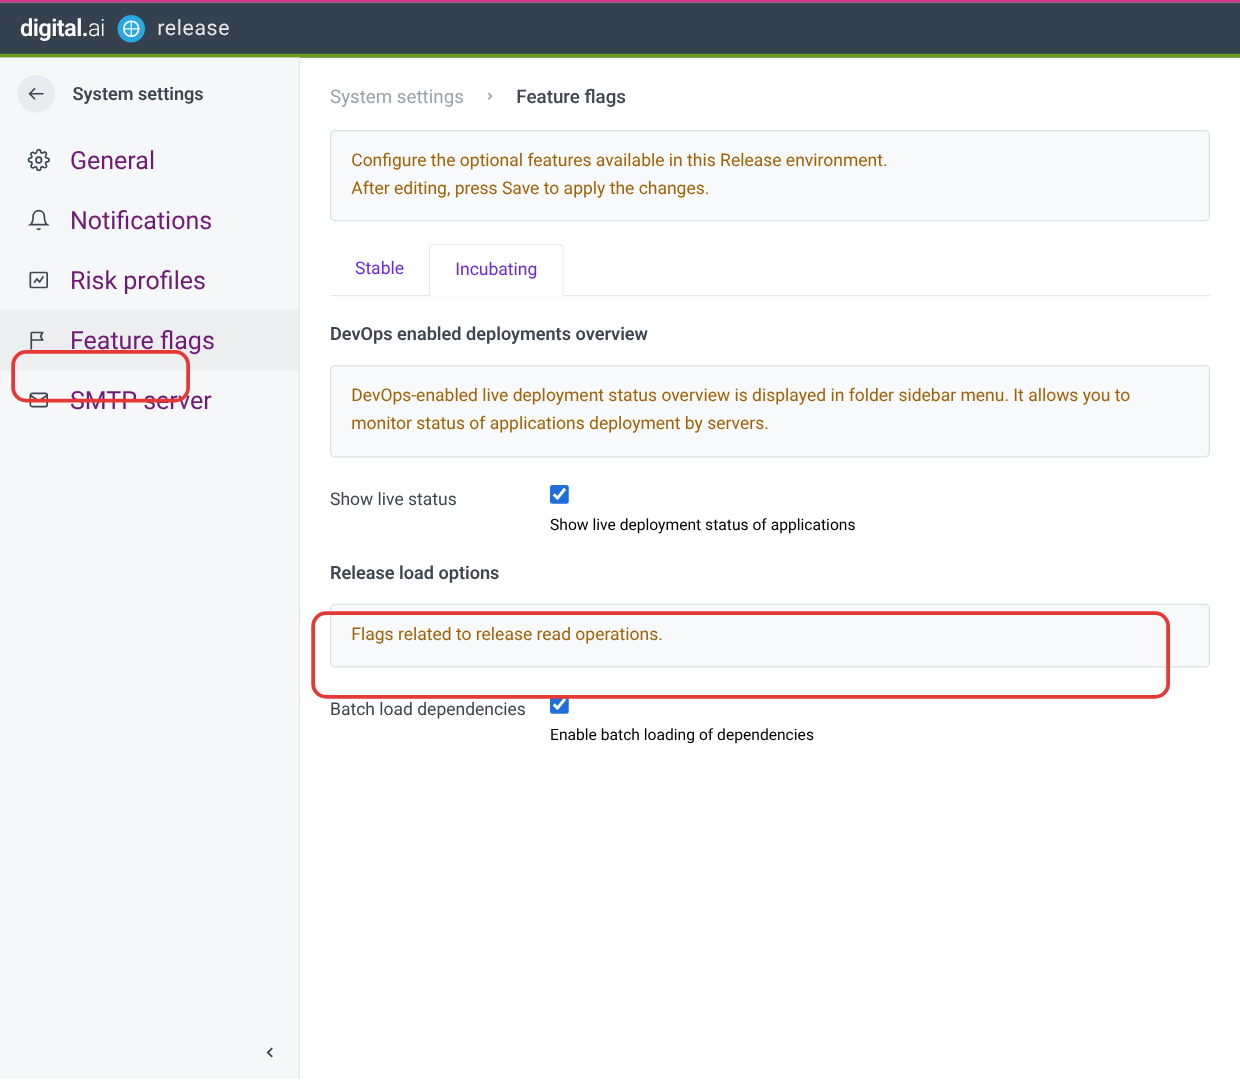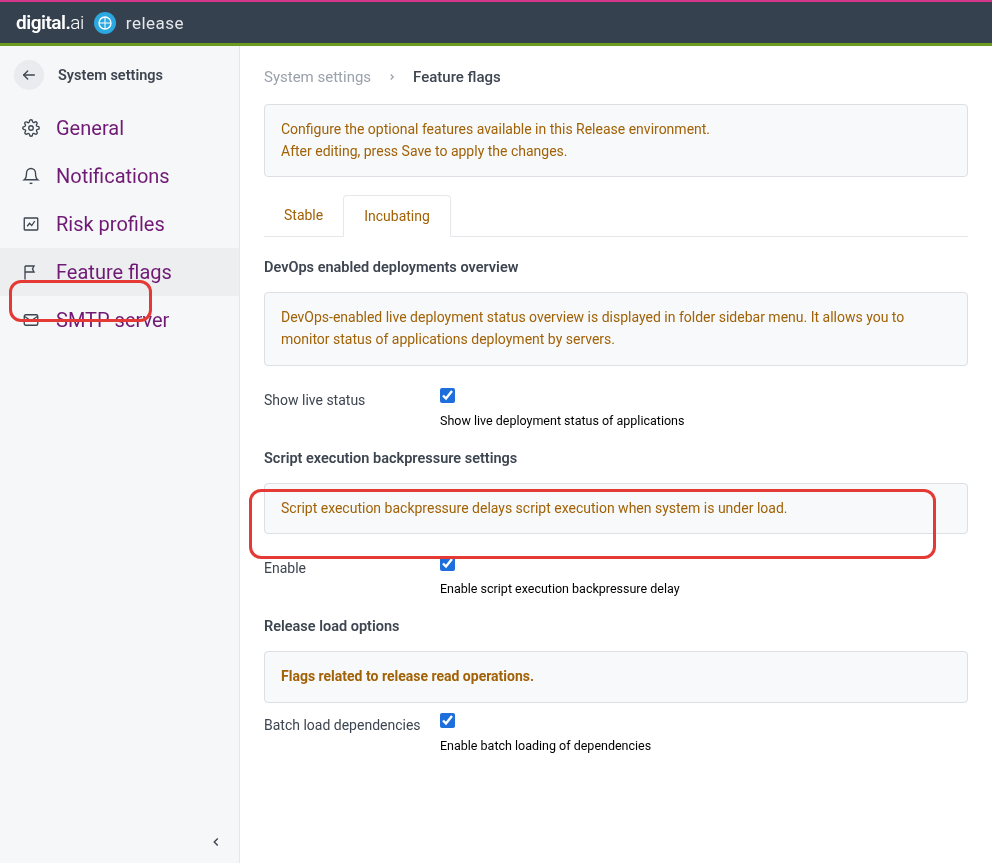--- a/index.html
+++ b/index.html
@@ -33,21 +33,21 @@
     
     .content { flex: 1; padding: 0; overflow-y: auto; position: relative; }
     .breadcrumb { display: flex; align-items: center; gap: 16px; padding: 22px 24px 18px 24px; font-size: 15px; }
     .breadcrumb .crumb-muted { color: #9aa1aa; }
     .breadcrumb .chevron { color: #9aa1aa; font-size: 12px; }
     .breadcrumb .crumb-current { color: #3d4550; font-weight: 500; }
     
     .info-box { margin: 0 24px 18px 24px; border: 1px solid #dcdfe3; border-radius: 4px; background: #f8f9fa; padding: 14px 16px; font-size: 14px; color: #a16207; line-height: 1.55; }
     
     .tabs { display: flex; margin: 0 24px; border-bottom: 1px solid #e5e7ea; }
-    .tab { padding: 12px 20px; font-size: 14px; color: #a16207; cursor: pointer; }
+    .tab { padding: 12px 20px; font-size: 14px; color: #6d28d9; cursor: pointer; }
     .tab.active { border: 1px solid #e5e7ea; border-bottom: 1px solid #fff; margin-bottom: -1px; border-radius: 4px 4px 0 0; background: #fff; }
     
     .section { margin: 22px 24px 0 24px; }
     .section-title { font-weight: 600; font-size: 14.5px; color: #3d4550; margin-bottom: 16px; }
     
     .field-row { display: flex; align-items: flex-start; margin-bottom: 22px; }
     .field-label { width: 176px; font-size: 14px; color: #3d4550; padding-top: 3px; position: relative; line-height: 1.4; }
     .field-label .req { color: #c0392b; font-size: 10px; position: relative; top: -2px; left: 3px; }
     .field-control { flex: 1; }
     .field-help { font-size: 12.5px; color: #000000; margin-top: 6px; }
@@ -170,36 +170,24 @@
       <div class="field-row">
         <div class="field-label">Show live status</div>
         <div class="field-control">
           <input type="checkbox" class="chk" checked="" style="">
           <div class="field-help">Show live deployment status of applications</div>
         </div>
       </div>
 
     </div>
 
-    <div class="section">
-      <div class="section-title">Script execution backpressure settings</div>
-      <div class="info-box" style="margin:0 0 22px 0;">Script execution backpressure delays script execution when system is under load.</div>
-
-      <div class="field-row">
-        <div class="field-label">Enable</div>
-        <div class="field-control">
-          <input type="checkbox" class="chk" checked="" style="">
-          <div class="field-help">Enable script execution backpressure delay</div>
-        </div>
-      </div>
-    </div>
 
     <div class="section">
       <div class="section-title">Release load options</div>
-      <div class="info-box" style="margin:0 0 10px 0;font-weight:bold;">Flags related to release read operations.</div>
+      <div class="info-box" style="margin:0 0 22px 0;">Flags related to release read operations.</div>
 
       <div class="field-row" style="margin-bottom:10px;">
         <div class="field-label">Batch load dependencies</div>
         <div class="field-control">
           <input type="checkbox" class="chk" checked="" style="">
           <div class="field-help">Enable batch loading of dependencies</div>
         </div>
       </div>
     </div>
 

